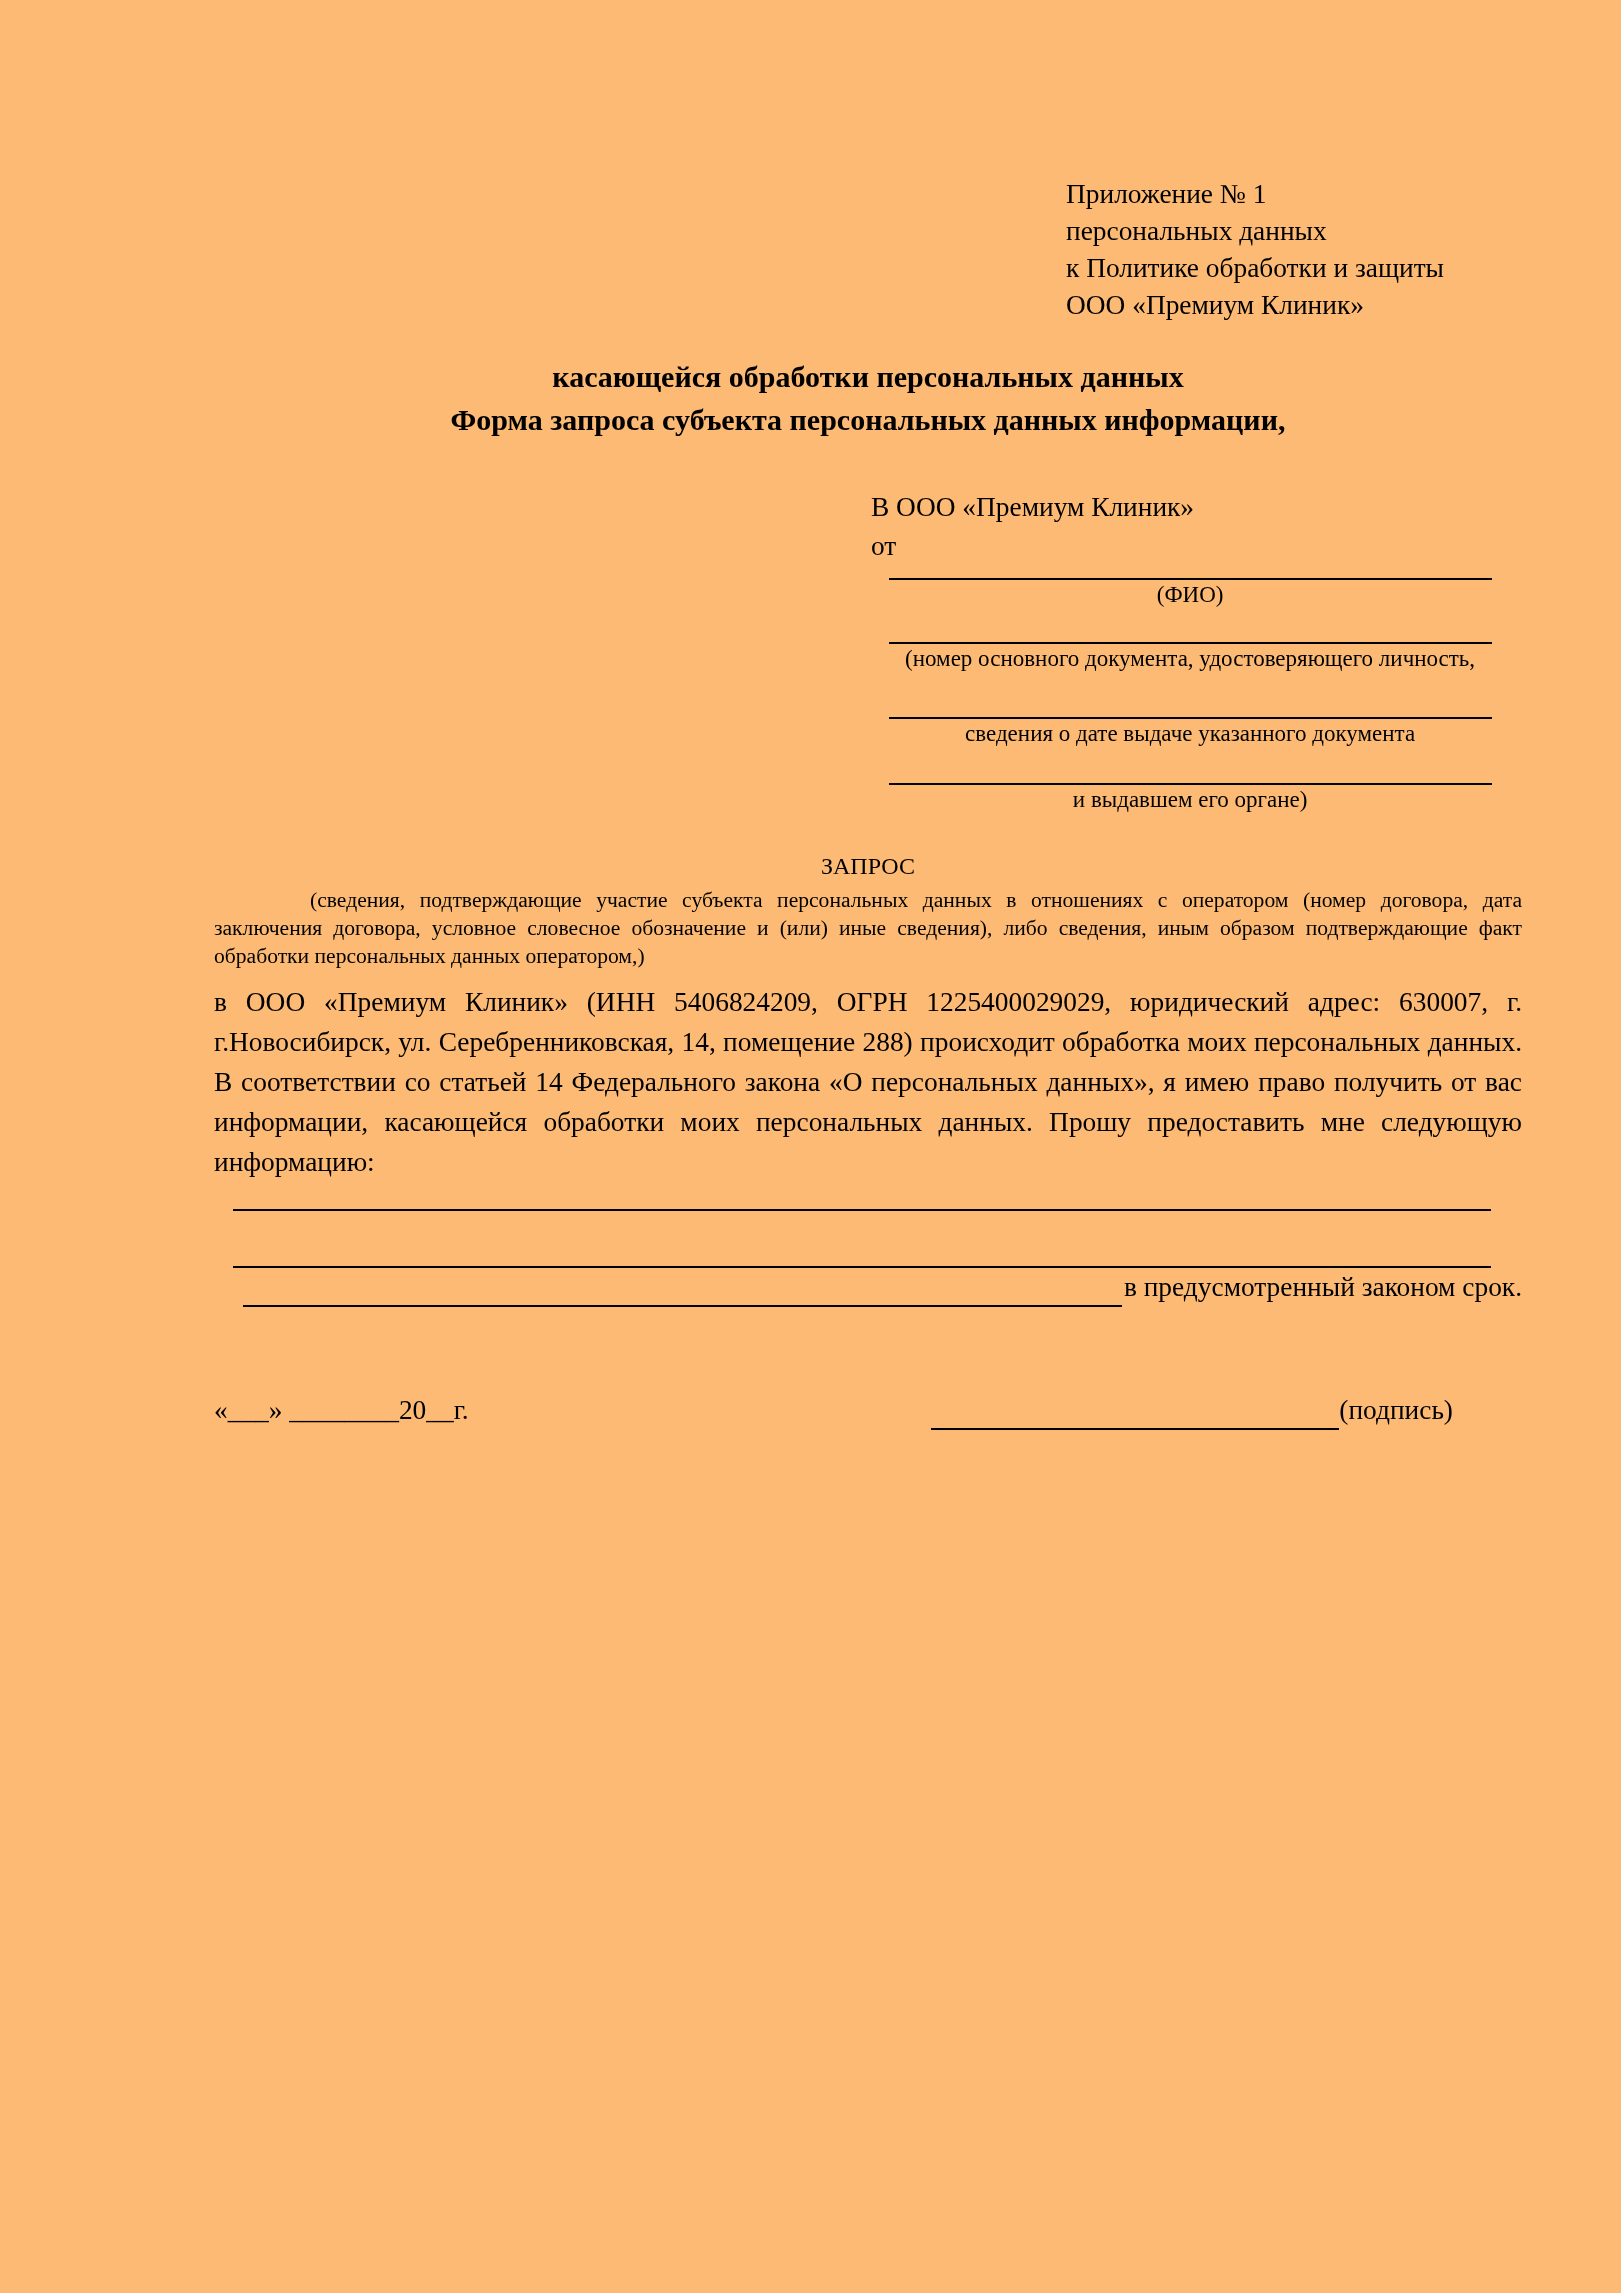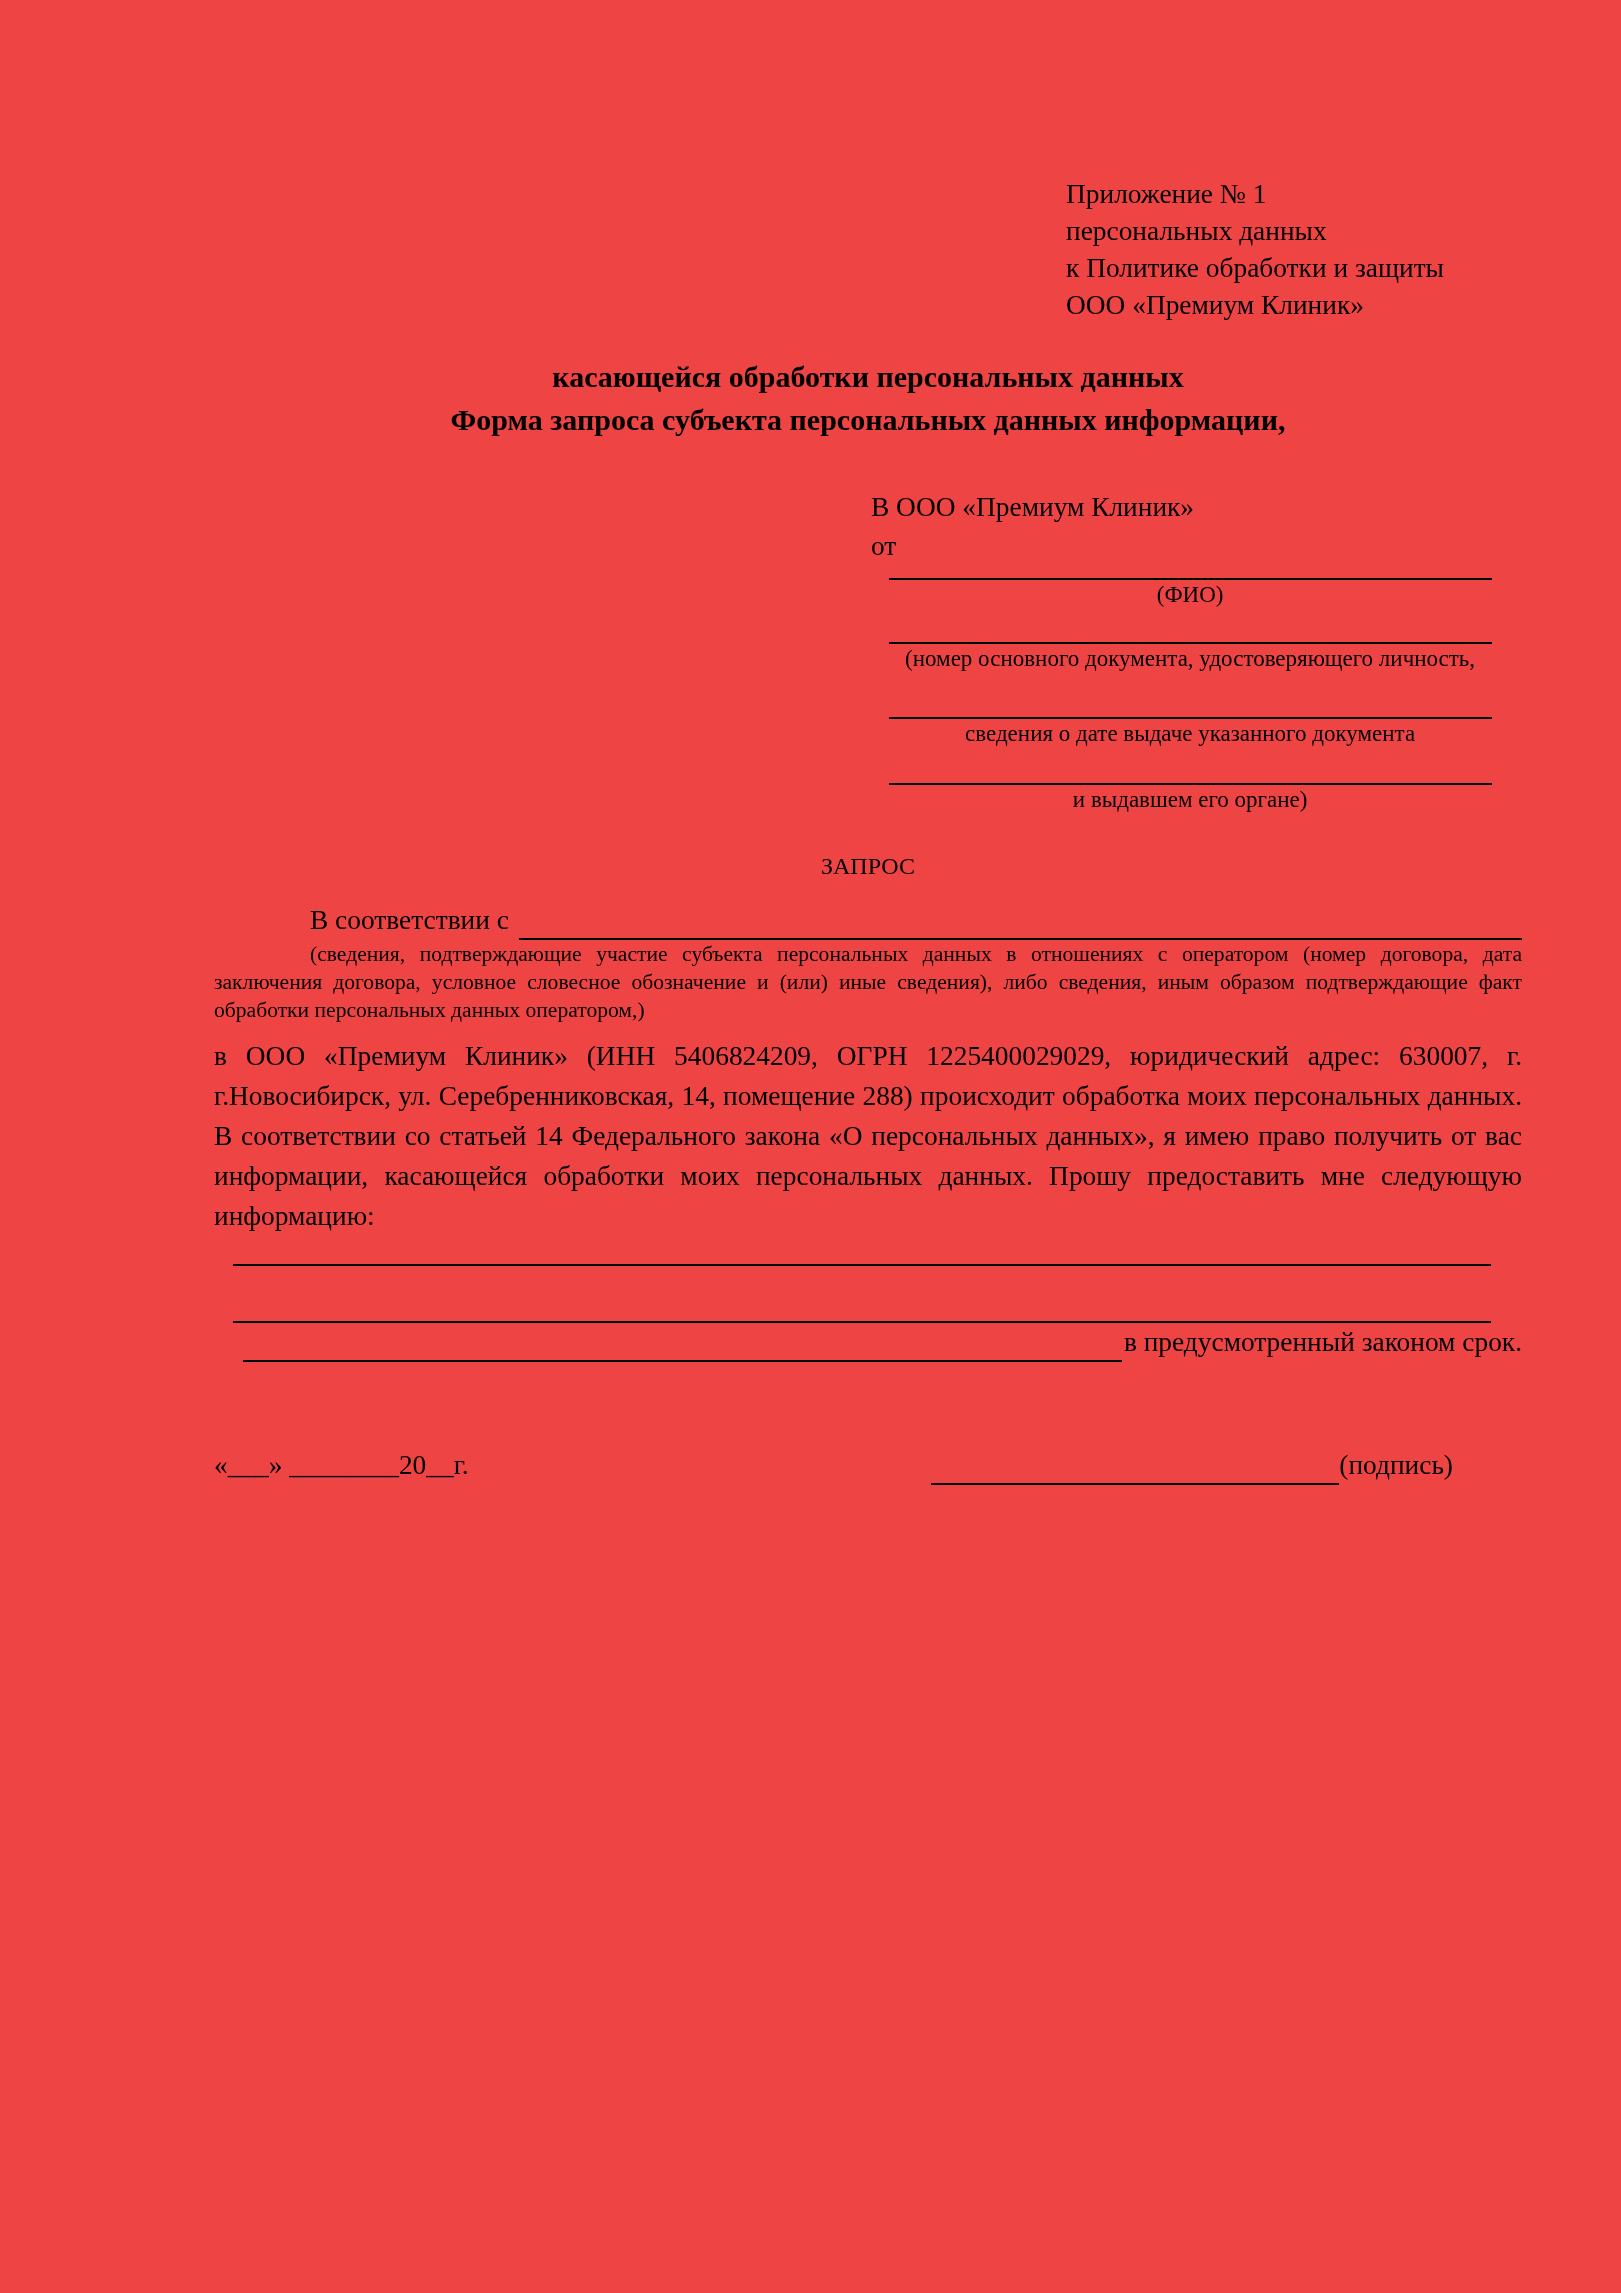--- a/index.html
+++ b/index.html
@@ -5,21 +5,21 @@
   html, body {
     margin: 0;
     padding: 0;
     background: #ffffff;
   }
   .page {
     position: relative;
     width: 1621px;
     height: 2294px;
     margin: 0 auto;
-    background: #ef4444;
+    background: #fdba74;
     color: #000000;
     font-family: "Liberation Serif", "DejaVu Serif", serif;
     font-size: 27.4px;
     line-height: 37px;
     box-sizing: border-box;
     padding: 176px 99px 0 214px;
     overflow: hidden;
   }
 
   
@@ -171,24 +171,20 @@
 
     <div class="field-line fl-3"></div>
     <div class="field-caption">сведения о дате выдаче указанного документа</div>
 
     <div class="field-line fl-4"></div>
     <div class="field-caption">и выдавшем его органе)</div>
   </div>
 
   <div class="zapros-heading">ЗАПРОС</div>
 
-  <div class="basis-line">
-    <span class="prefix">В соответствии с</span>
-    <span class="fill-line"></span>
-  </div>
 
   <div class="fine-print">(сведения, подтверждающие участие субъекта персональных данных в отношениях с оператором (номер договора, дата заключения договора, условное словесное обозначение и (или) иные сведения), либо сведения, иным образом подтверждающие факт обработки персональных данных оператором,)</div>
 
   <div class="body-paragraph">в ООО «Премиум Клиник» (ИНН 5406824209, ОГРН 1225400029029, юридический адрес: 630007, г. г.Новосибирск, ул. Серебренниковская, 14, помещение 288) происходит обработка моих персональных данных. В соответствии со статьей 14 Федерального закона «О персональных данных», я имею право получить от вас информации, касающейся обработки моих персональных данных. Прошу предоставить мне следующую информацию:</div>
 
   <div class="blank-line bl-1"></div>
   <div class="blank-line bl-2"></div>
 
 
   <div class="answer-address">

